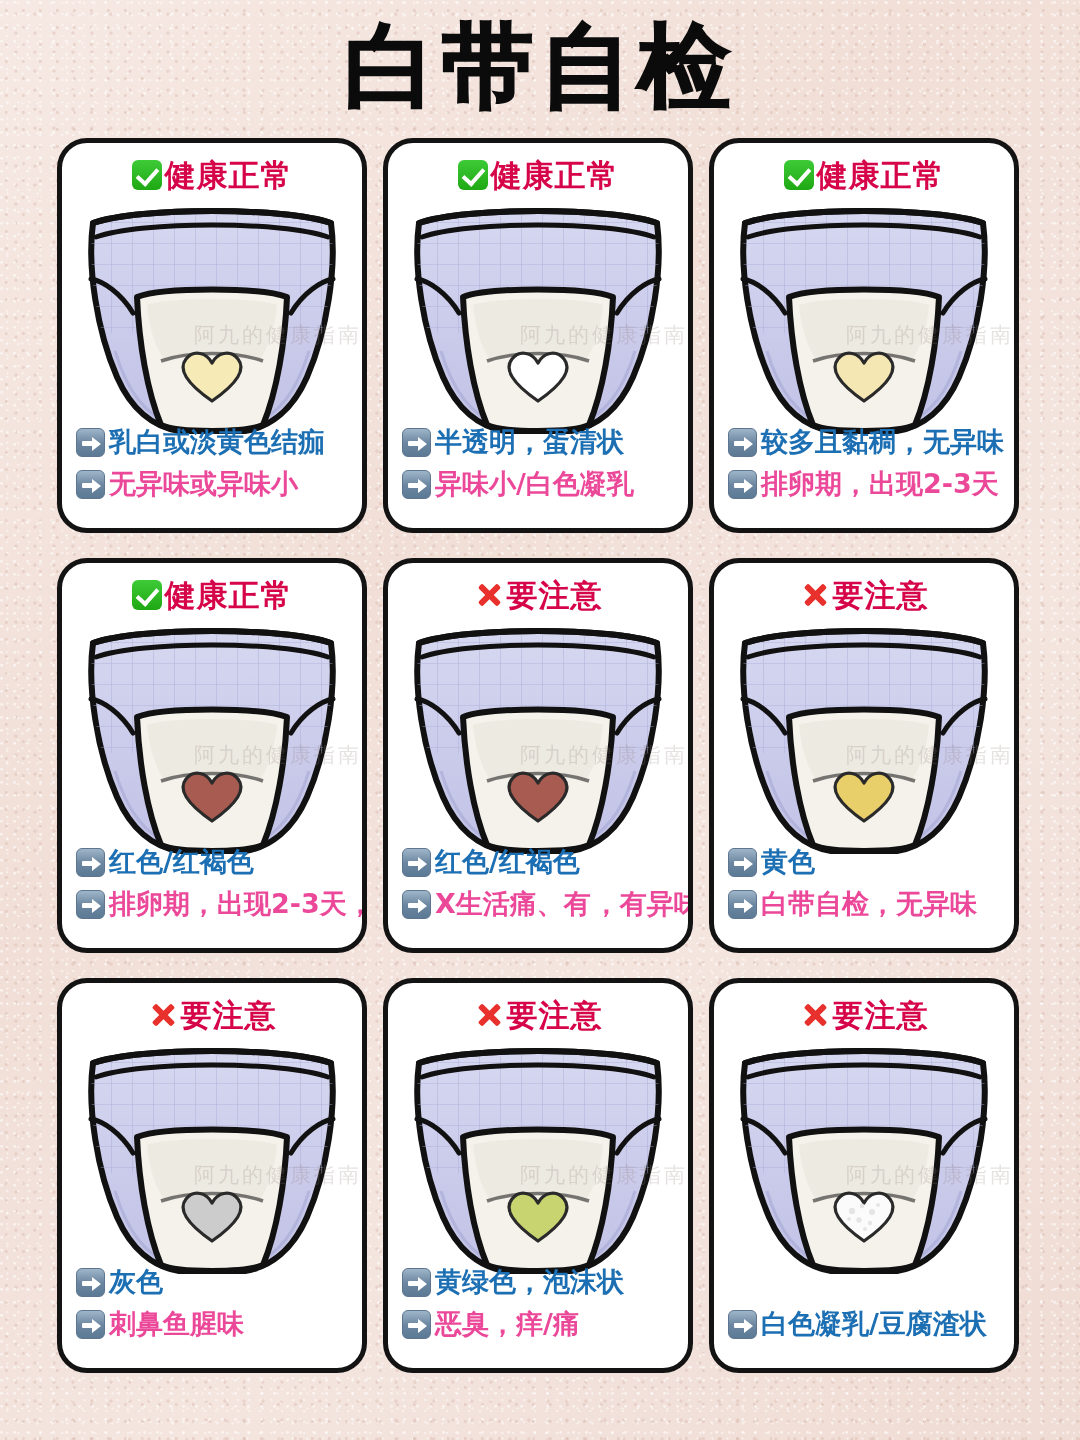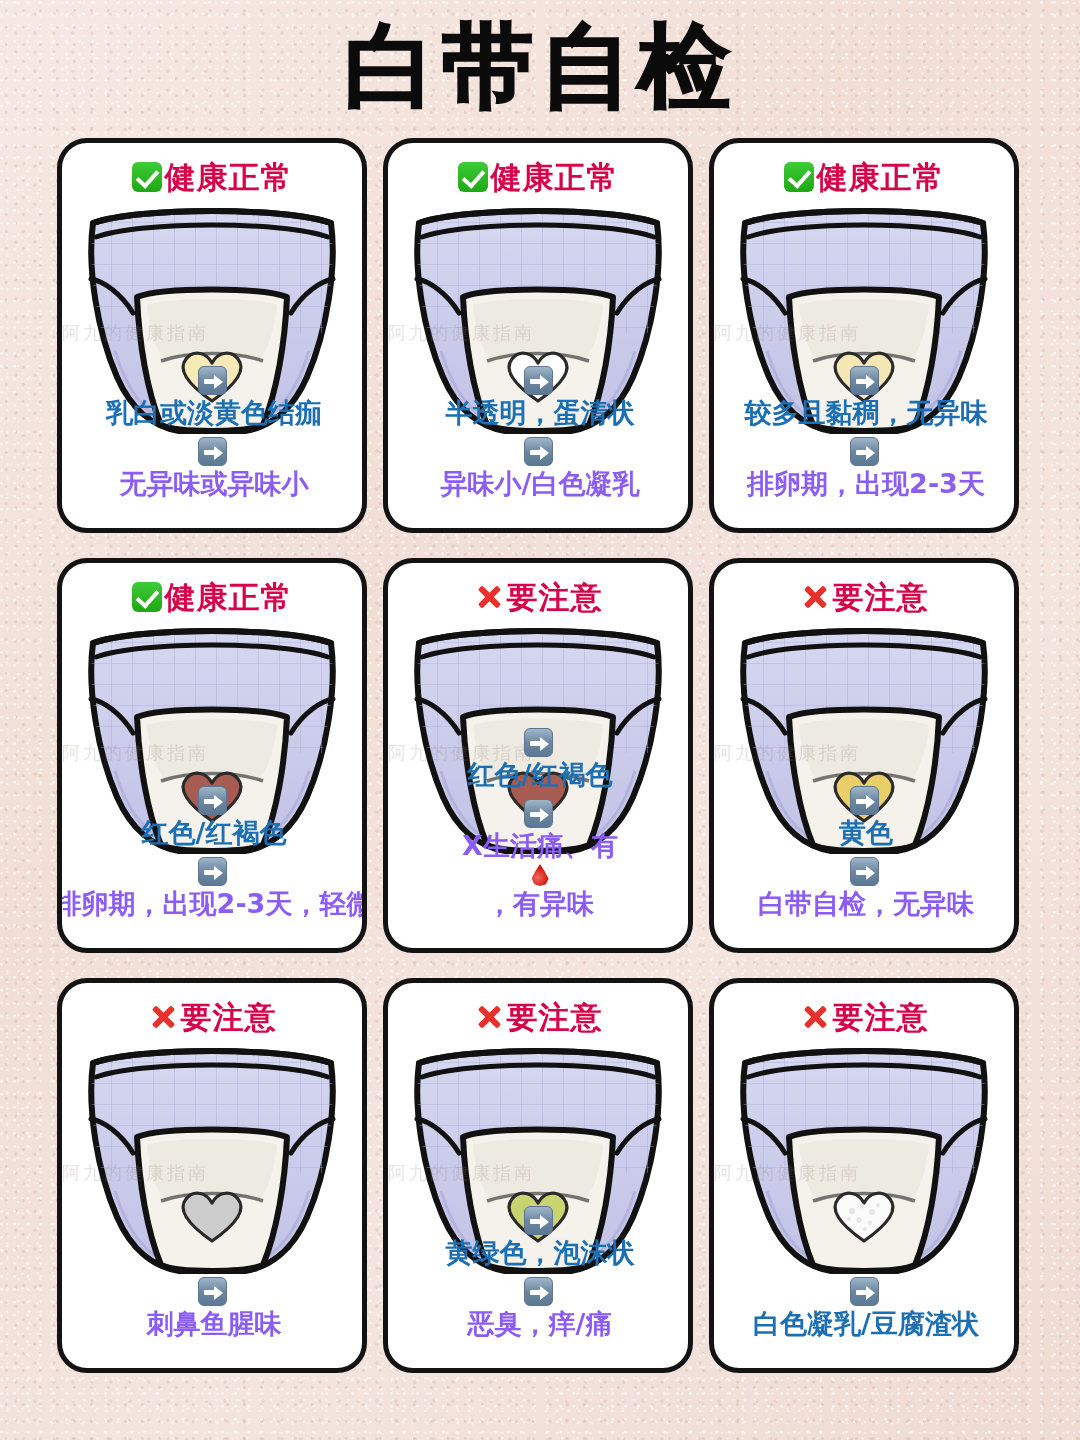--- a/index.html
+++ b/index.html
@@ -77,21 +77,21 @@
     overflow: hidden;
   }
 
   .card-header {
     position: absolute;
     top: 16px;
     left: 0;
     width: 100%;
     text-align: center;
     white-space: nowrap;
-    font-family: Liberation Serif, serif;
+    font-family: Liberation Mono, monospace;
     font-size: 31px;
     line-height: 38px;
     font-weight: 700;
     color: #d6054a;
     letter-spacing: 1px;
   }
 
   .status-icon {
     display: inline-block;
     vertical-align: -4px;
@@ -143,22 +143,22 @@
     height: 242px;
   }
   .illustration svg { display: block; width: 100%; height: 100%; }
 
   .watermark {
     position: absolute;
     top: 178px;
     left: 50%;
     transform: translateX(-50%);
     width: 100%;
-    text-align: left;
-    font-size: 18px;
+    text-align: right;
+    font-size: 21px;
     letter-spacing: 3px;
     color: rgba(140,125,120,.22);
     pointer-events: none;
     white-space: nowrap;
   }
 
   
   .card-lines {
     position: absolute;
     left: 14px;
@@ -168,26 +168,25 @@
 
   .bullet-line {
     display: flex;
     align-items: center;
     white-space: nowrap;
     margin-bottom: 6px;
     font-family: "DejaVu Sans", "Liberation Sans", sans-serif;
     font-size: 27px;
     line-height: 36px;
     font-weight: 700;
-    flex-direction: column;
   }
   .bullet-line:last-child { margin-bottom: 0; }
 
   .line-primary  { color: #1c6fb3; }
-  .line-secondary{ color: #8b5cf6; }
+  .line-secondary{ color: #ec4899; }
 
   
   .arrow-badge {
     flex: none;
     width: 29px;
     height: 29px;
     border-radius: 6px;
     margin-right: 4px;
     background: linear-gradient(180deg, #9fb6c9 0%, #6b86a0 52%, #5c7a95 100%);
     border: 1px solid #5d7590;
@@ -640,20 +639,24 @@
 
     <g transform="translate(143,176)">
       <path d="M0 24 C-26 6 -34 -8 -26 -18 C-18 -28 -5 -24 0 -14
                C5 -24 18 -28 26 -18 C34 -8 26 6 0 24 Z" fill="#cccccc" stroke="#2a2a2a" stroke-width="3.2" stroke-linejoin="round"></path>
 
     </g>
   </svg>
         </div>
         <div class="watermark">阿九的健康指南</div>
         <div class="card-lines">
+          <div class="bullet-line line-primary">
+            <span class="arrow-badge"></span>
+            <span class="line-text">灰色</span>
+          </div>
           <div class="bullet-line line-secondary">
             <span class="arrow-badge"></span>
             <span class="line-text">刺鼻鱼腥味</span>
           </div>
         </div>
       </div>
       <div class="card">
         <div class="card-header"><span class="status-icon icon-cross"></span><span>要注意</span></div>
         <div class="illustration">
   <svg viewBox="0 0 286 242" xmlns="http://www.w3.org/2000/svg">

